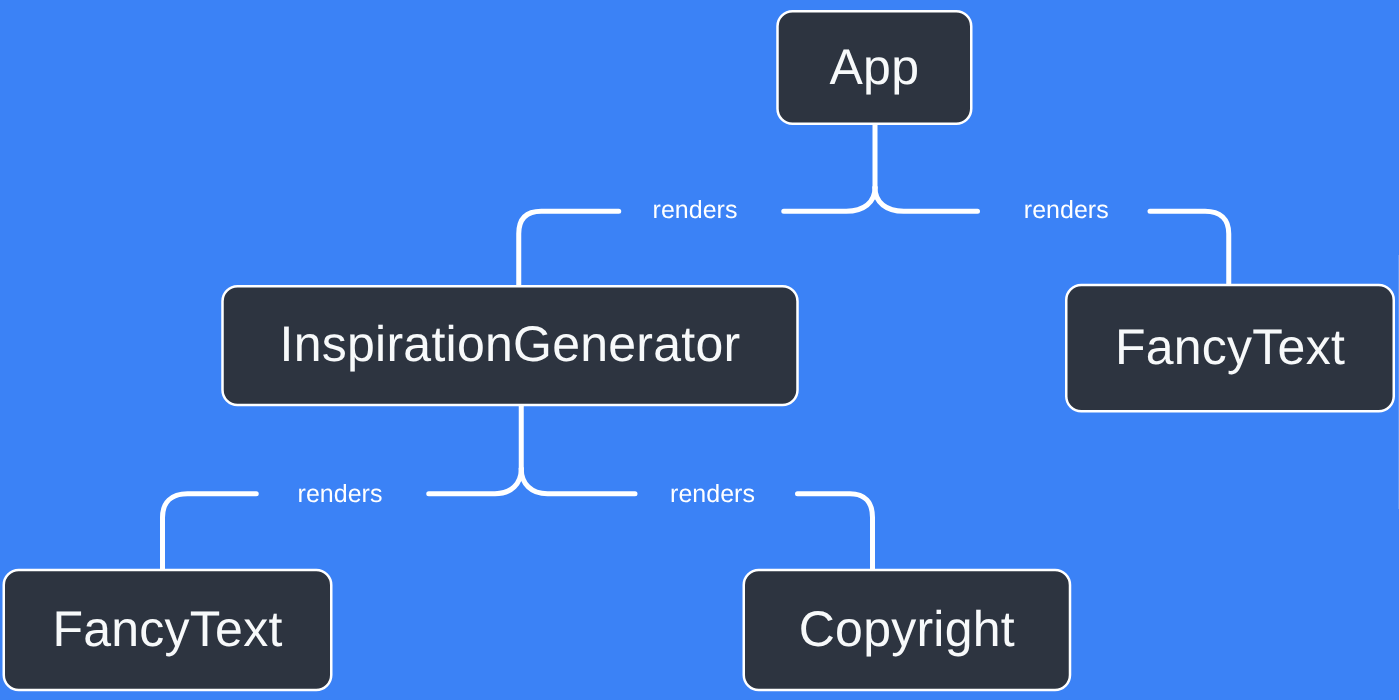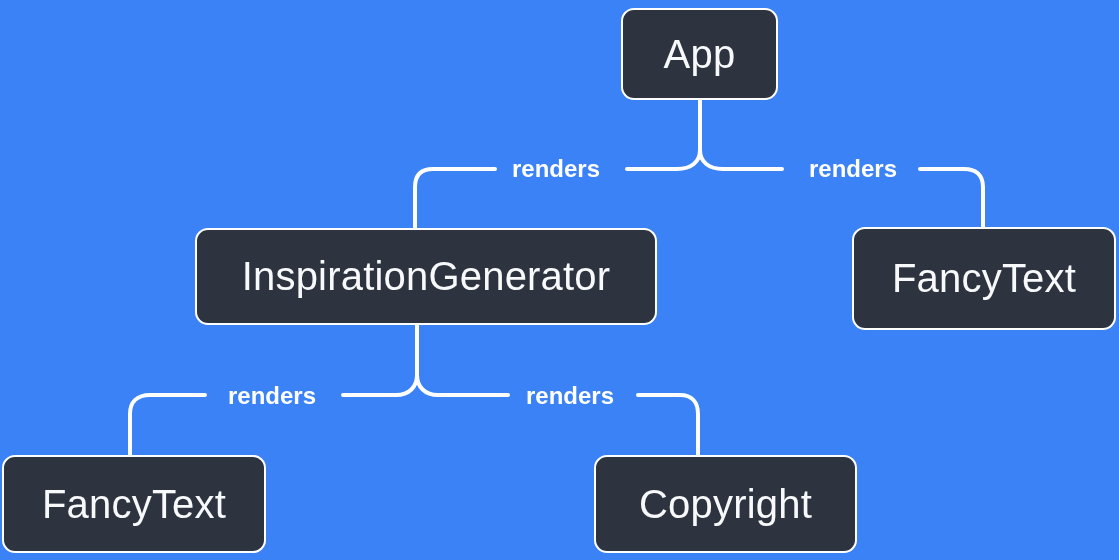--- a/index.html
+++ b/index.html
@@ -38,30 +38,30 @@
     justify-content: center;
   }
   .node .node-label {
     color: #F7F9FA;
     font-size: 40px;
     font-weight: 400;
     letter-spacing: 0.2px;
     white-space: nowrap;
   }
   #node-app                  { left: 621px; top:   8px; width: 157px; height:  92px; }
-  #node-inspiration          { left: 195px; top: 228px; width: 462px; height:  97px; }
+  #node-inspiration          { left: 177px; top: 228px; width: 462px; height:  97px; }
   #node-fancy-text-top       { left: 852px; top: 227px; width: 264px; height: 103px; }
   #node-fancy-text-bottom    { left:   2px; top: 455px; width: 264px; height:  98px; }
   #node-copyright            { left: 568px; top: 455px; width: 263px; height:  98px; margin-left: 26px; }
   .edge-label {
     position: absolute;
     transform: translate(-50%, -50%);
     color: #FFFFFF;
-    font-size: 24px;
-    font-weight: 700;
+    font-size: 20px;
+    font-weight: 400;
     letter-spacing: 0px;
     white-space: nowrap;
   }
   #edge-label-0 { left: 556px; top: 169px; }
   #edge-label-1 { left: 853px; top: 169px; }
   #edge-label-2 { left: 272px; top: 396px; }
   #edge-label-3 { left: 570px; top: 396px; }
 </style>
 </head>
 <body>

